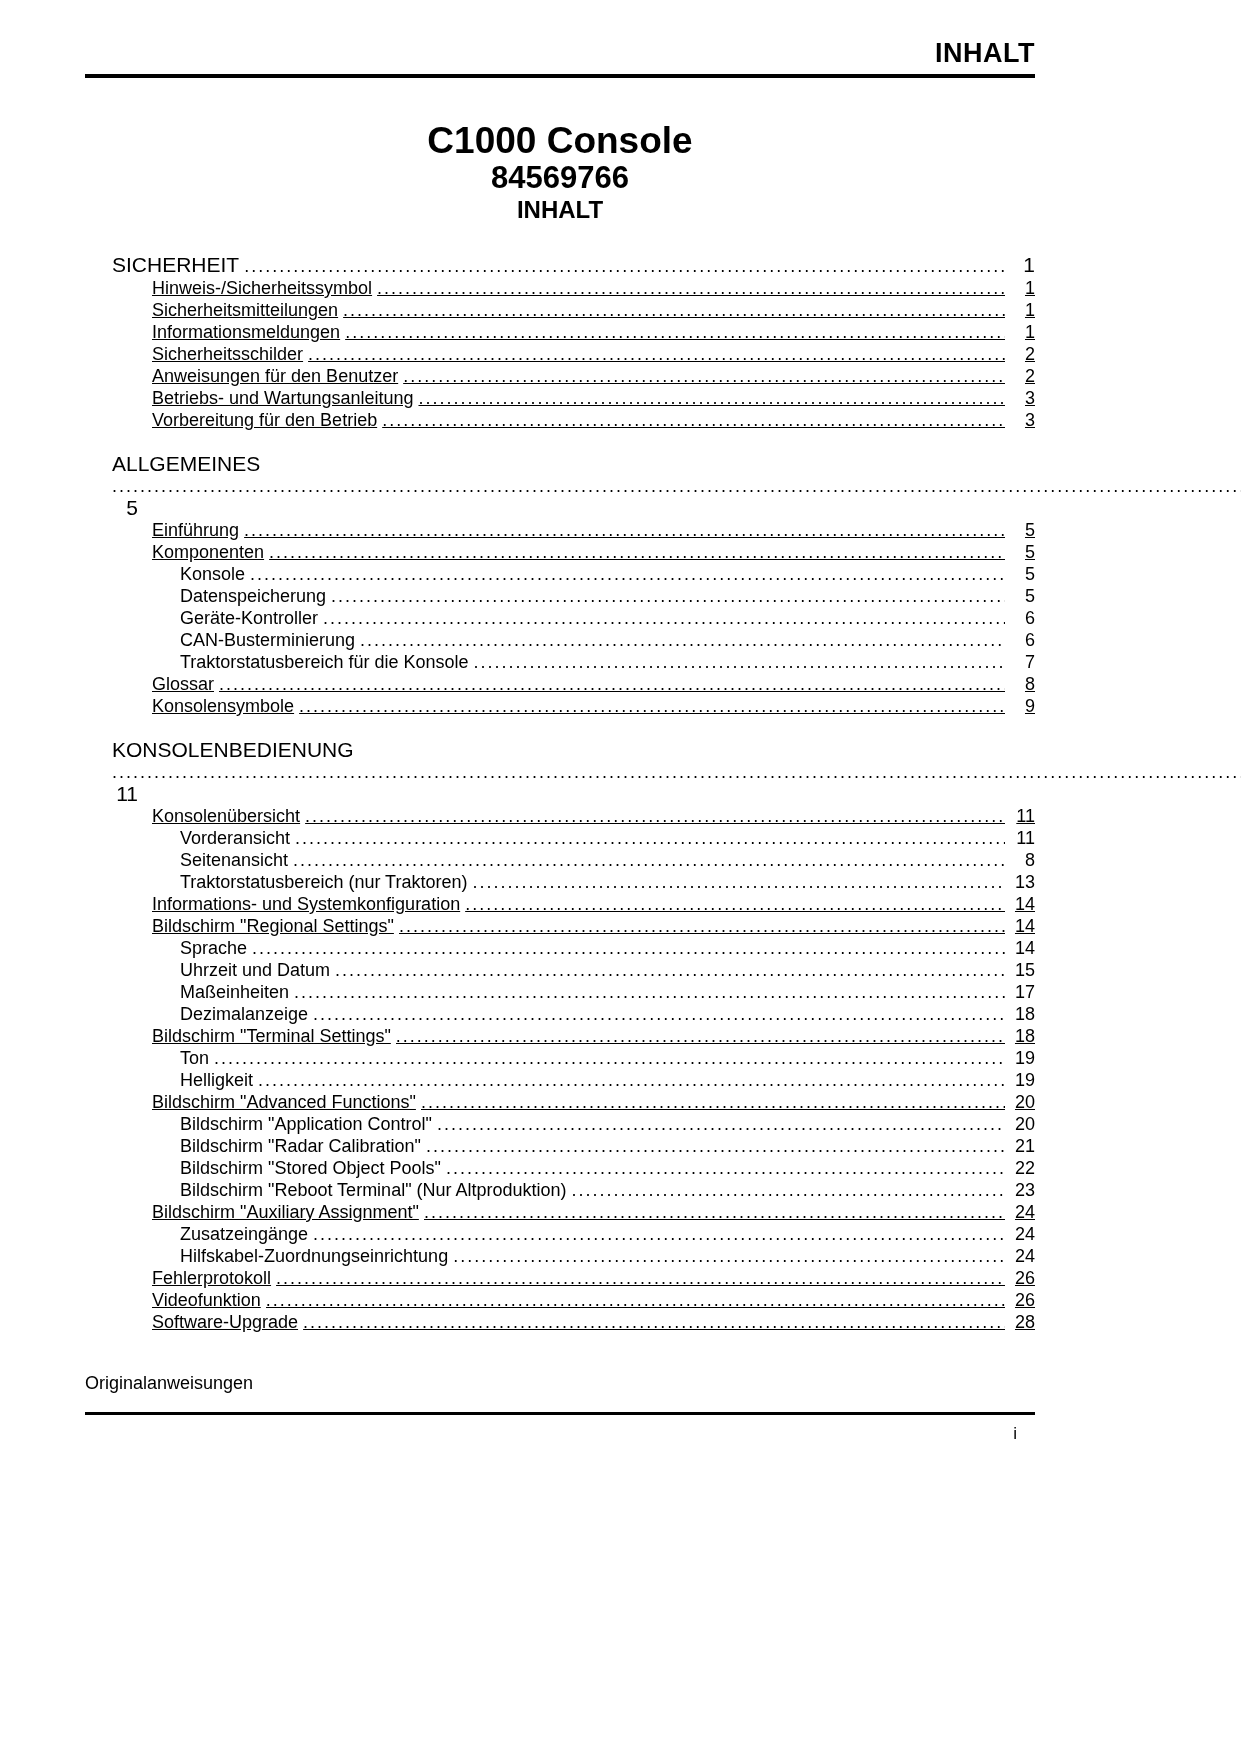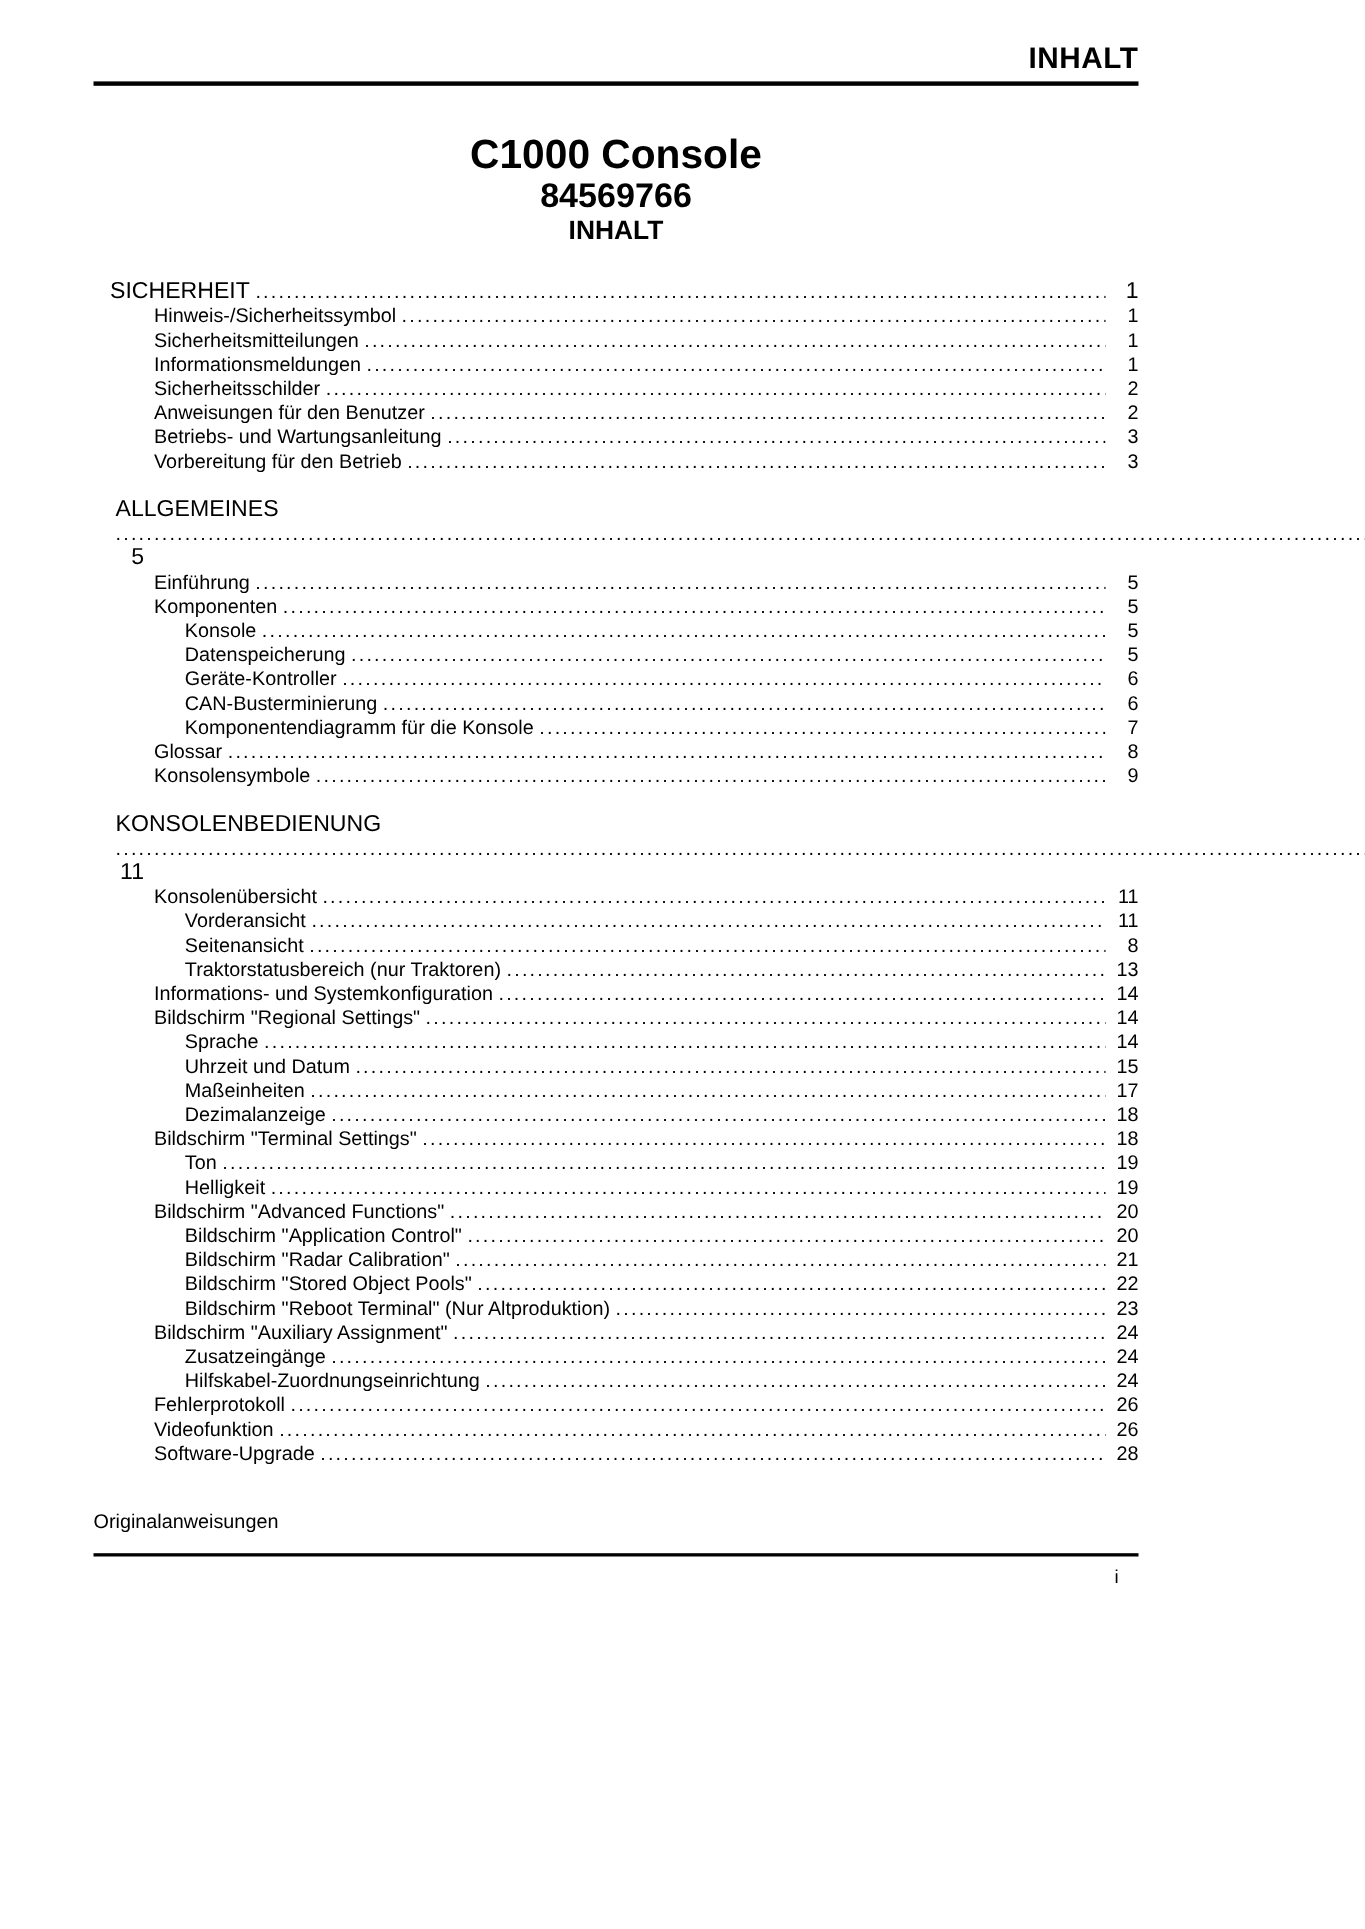--- a/index.html
+++ b/index.html
@@ -55,24 +55,24 @@
     margin-top: 30px;
   }
   .toc-row {
     display: flex;
     align-items: baseline;
     font-size: 18px;
     line-height: 22px;
     white-space: nowrap;
   }
   .toc-row.level-0 { padding-left: 15px; font-size: 21px; }
-  .toc-row.level-1 { padding-left: 55px; }
+  .toc-row.level-1 { padding-left: 55px; text-decoration: underline; }
   .toc-row.level-2 { padding-left: 83px; }
   .toc-row.section-start { margin-top: 22px; flex-direction: column; }
-  .toc-label { flex: 0 0 auto; }
+  .toc-label { flex: 0 0 auto; margin-left: 12px; }
   .toc-leader {
     flex: 1 1 auto;
     overflow: hidden;
     margin: 0 4px 0 5px;
     letter-spacing: 2px;
     font-size: 18px;
   }
   .toc-leader::after {
     content: "..................................................................................................................................................................................................................................................................";
   }
@@ -206,21 +206,21 @@
     <span class="toc-page">6</span>
   </div>
 
   <div class="toc-row level-2">
     <span class="toc-label">CAN-Busterminierung</span>
     <span class="toc-leader"></span>
     <span class="toc-page">6</span>
   </div>
 
   <div class="toc-row level-2">
-    <span class="toc-label">Komponentendiagramm für die Konsole</span>
+    <span class="toc-label">Traktorstatusbereich für die Konsole</span>
     <span class="toc-leader"></span>
     <span class="toc-page">7</span>
   </div>
 
   <div class="toc-row level-1">
     <span class="toc-label">Glossar</span>
     <span class="toc-leader"></span>
     <span class="toc-page">8</span>
   </div>
 

